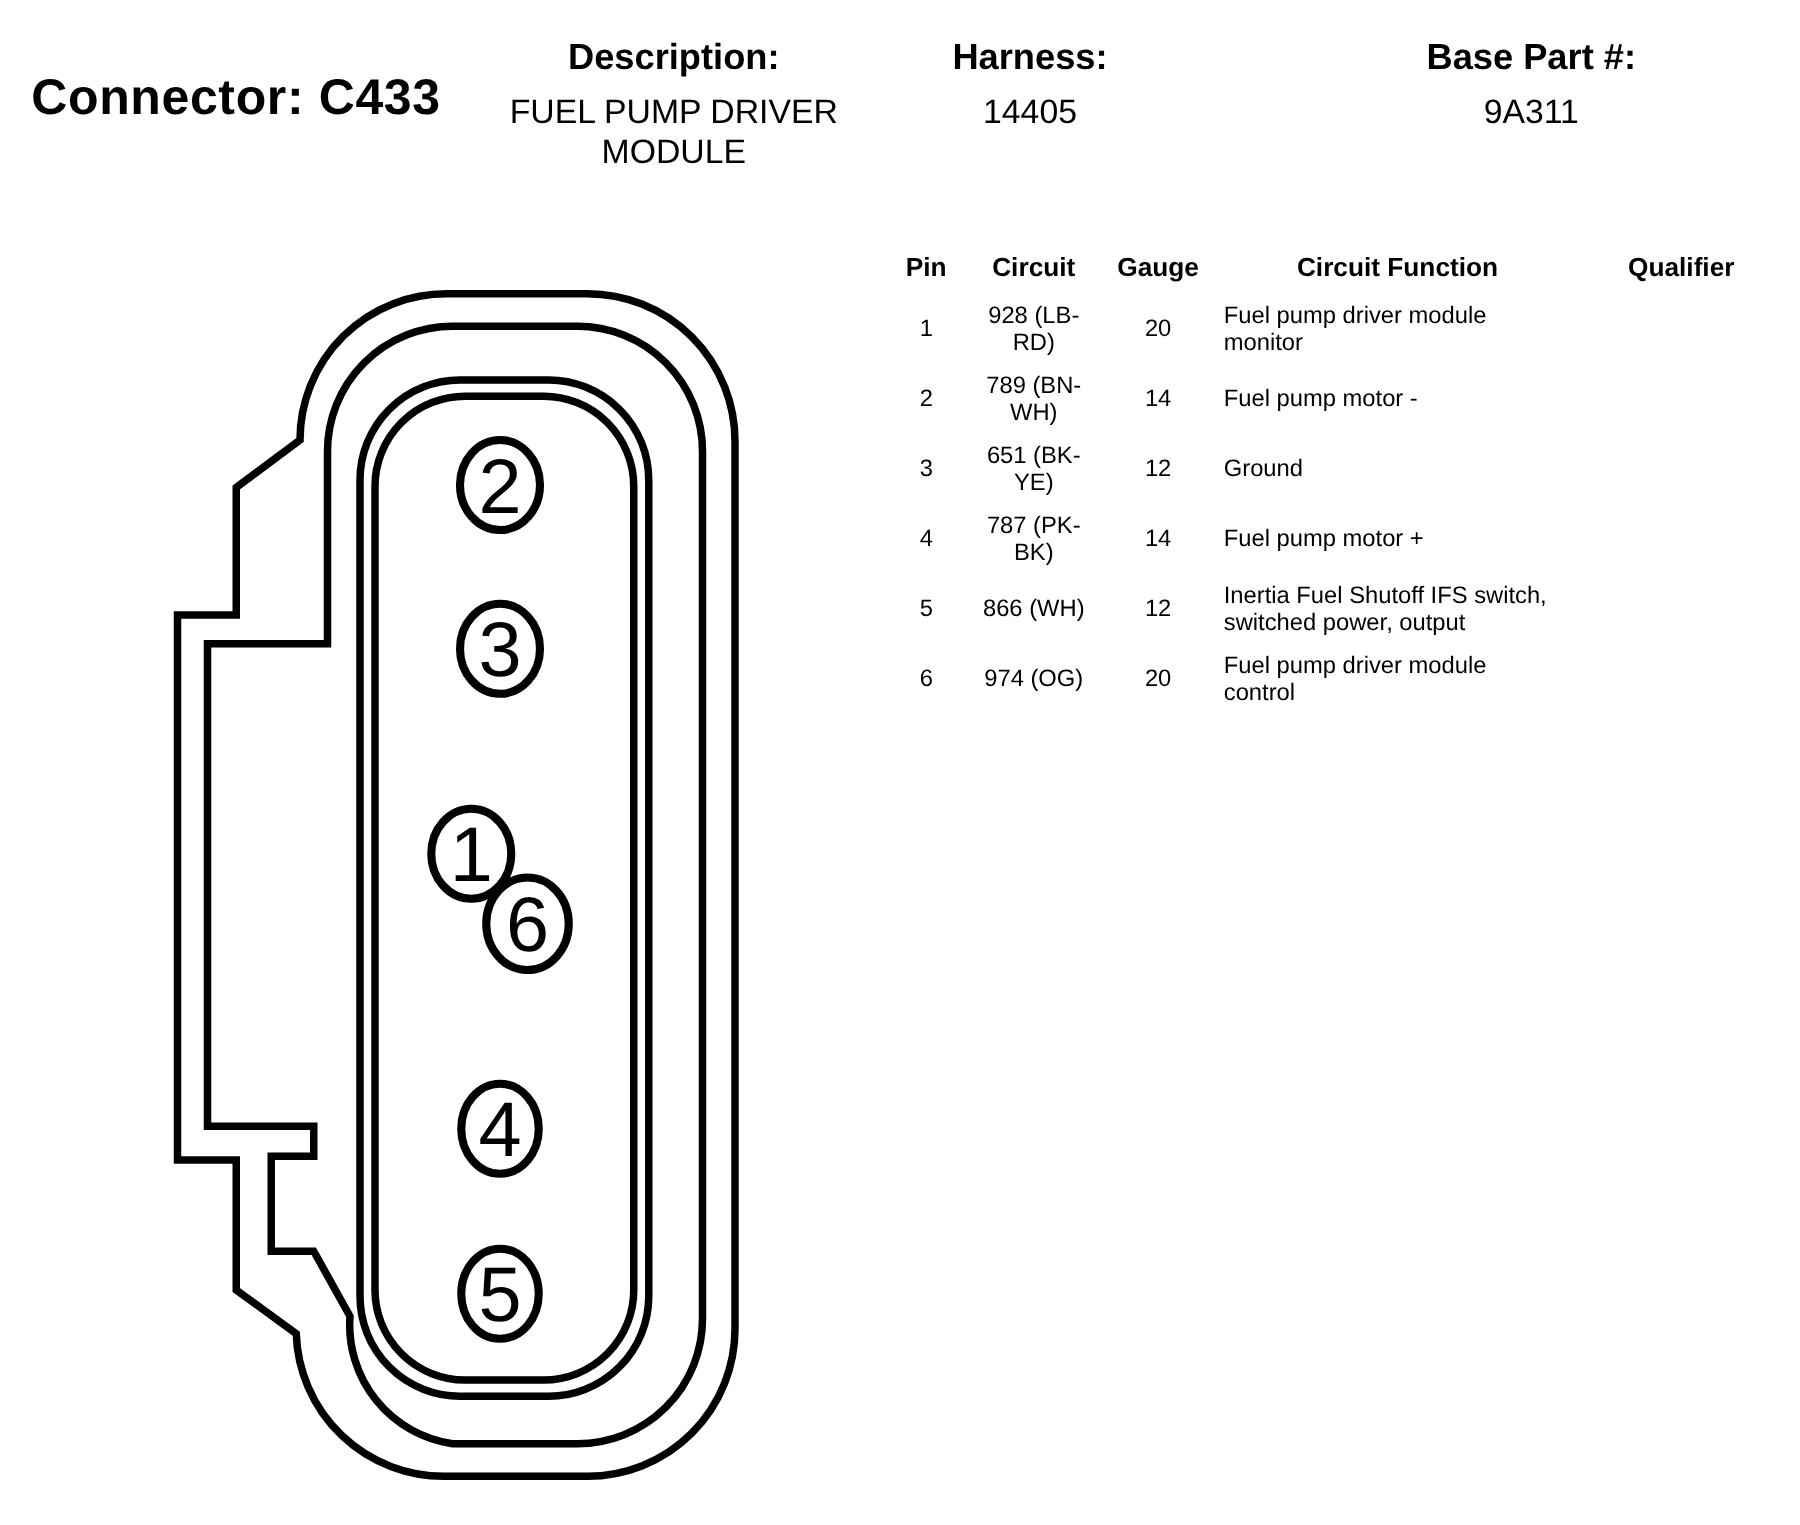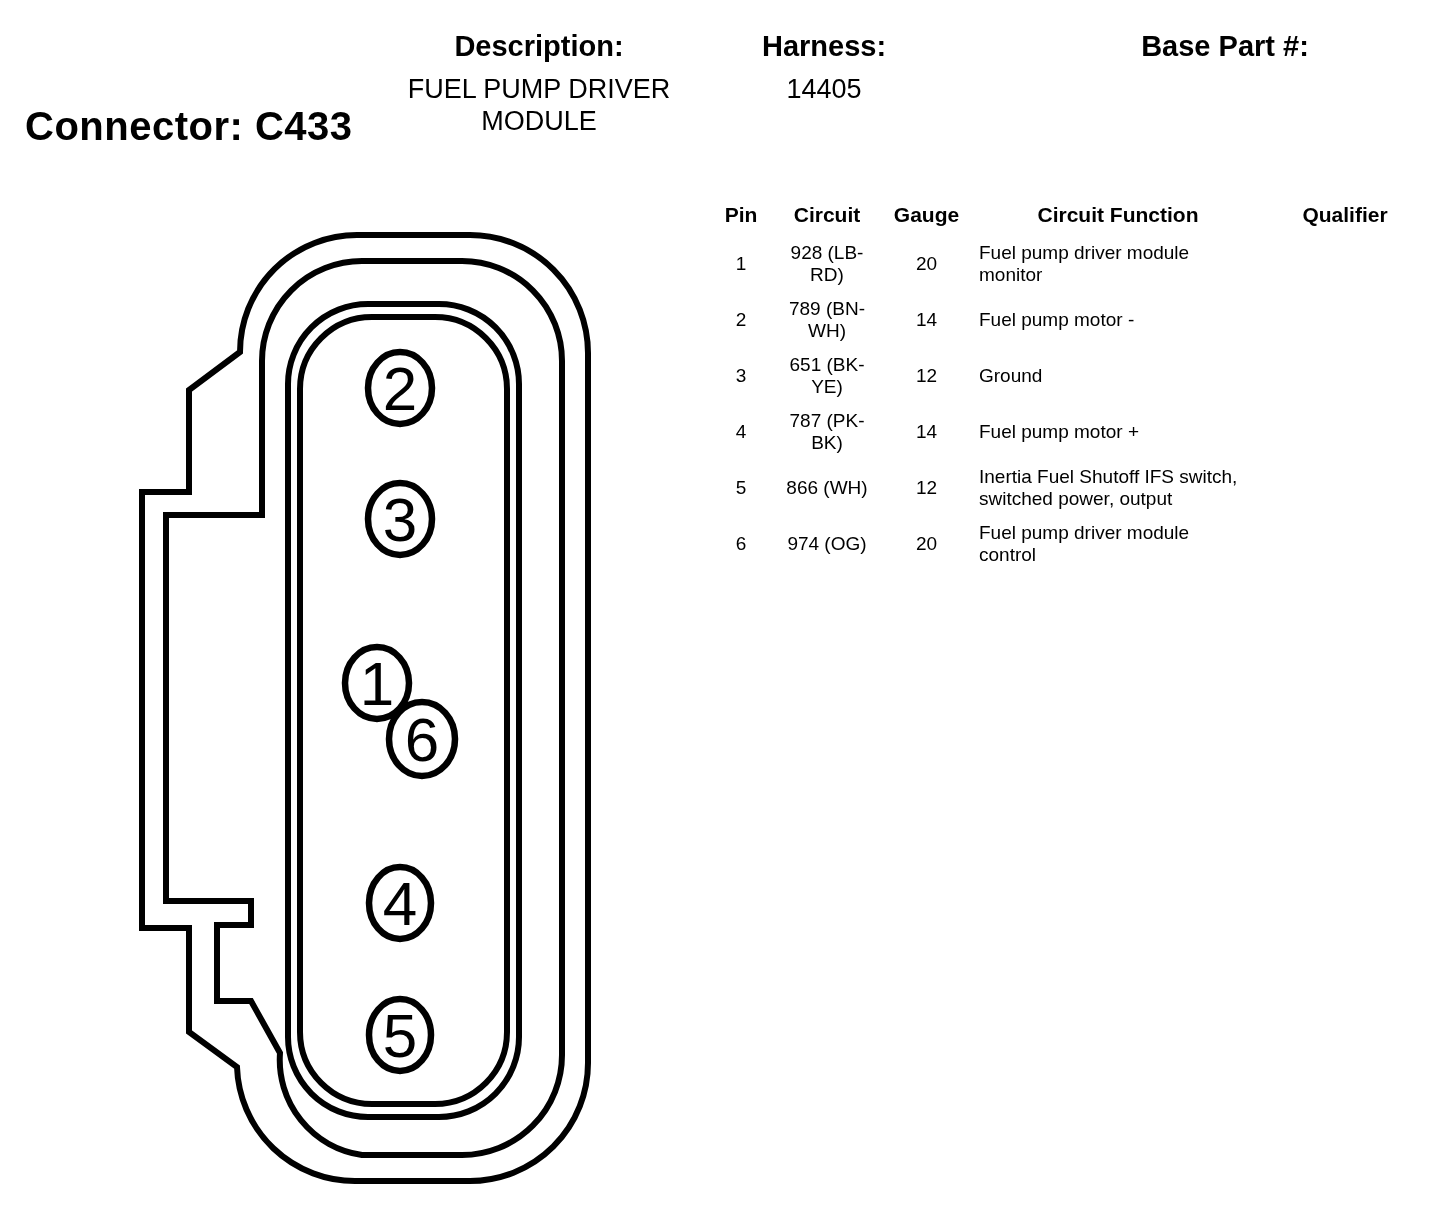--- a/index.html
+++ b/index.html
@@ -5,21 +5,21 @@
   html,body{margin:0;padding:0;background:#ffffff;}
   body{
     width:1440px;height:1220px;position:relative;overflow:hidden;
     font-family:"Liberation Sans", sans-serif;color:#000;
   }
   .page{position:absolute;left:0;top:0;width:1440px;height:1220px;}
 
   
   .conn-title{
     position:absolute;left:25px;top:56px;
-    font-size:40px;font-weight:bold;letter-spacing:0.5px;white-space:nowrap;margin-top:48px;
+    font-size:40px;font-weight:bold;letter-spacing:0.5px;white-space:nowrap;
   }
   .hdr-block{position:absolute;text-align:center;transform:translateX(-50%);}
   .hdr-label{font-size:29px;font-weight:bold;line-height:32px;white-space:nowrap;}
   .hdr-value{font-size:27px;line-height:32px;margin-top:11px;white-space:pre-line;}
   #desc-block{left:539px;top:30px;width:300px;}
   #harness-block{left:824px;top:30px;width:240px;}
   #basepart-block{left:1225px;top:30px;width:280px;}
 
   
   .pin-table{position:absolute;left:715px;top:198px;width:705px;}
@@ -58,20 +58,21 @@
 MODULE</div>
   </div>
 
   <div class="hdr-block" id="harness-block">
     <div class="hdr-label">Harness:</div>
     <div class="hdr-value">14405</div>
   </div>
 
   <div class="hdr-block" id="basepart-block">
     <div class="hdr-label">Base Part #:</div>
+    <div class="hdr-value">9A311</div>
   </div>
 
   <svg class="connector-svg" viewBox="0 0 1440 1220">
 
     <path class="outline" d="M 240 352
          L 189 390 L 189 492 L 142 492 L 142 928 L 189 928 L 189 1032 L 237 1067
          A 118 118 0 0 0 356 1181
          L 470 1181
          A 118 118 0 0 0 588 1063
          L 588 353

